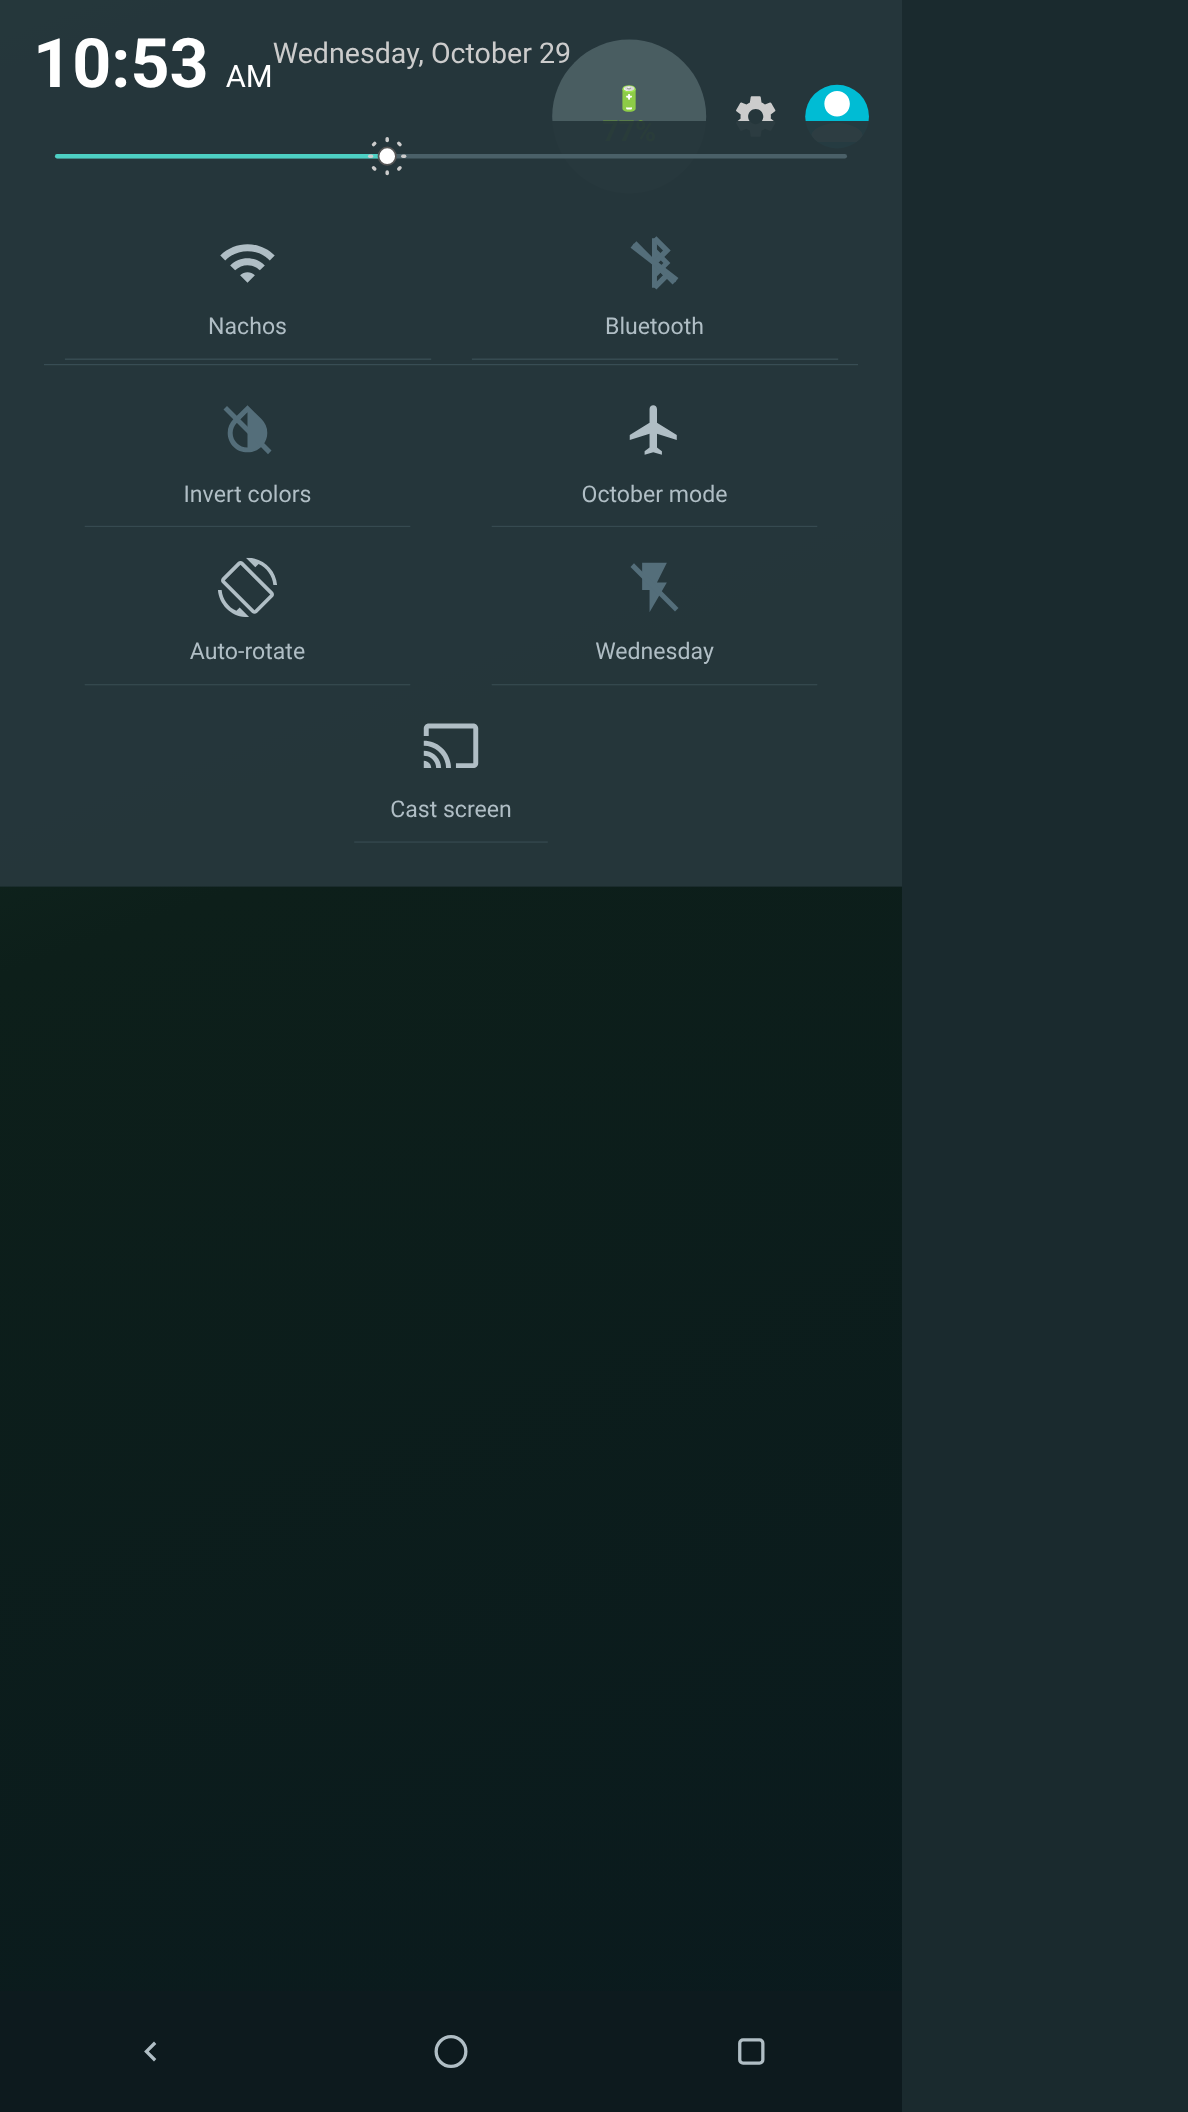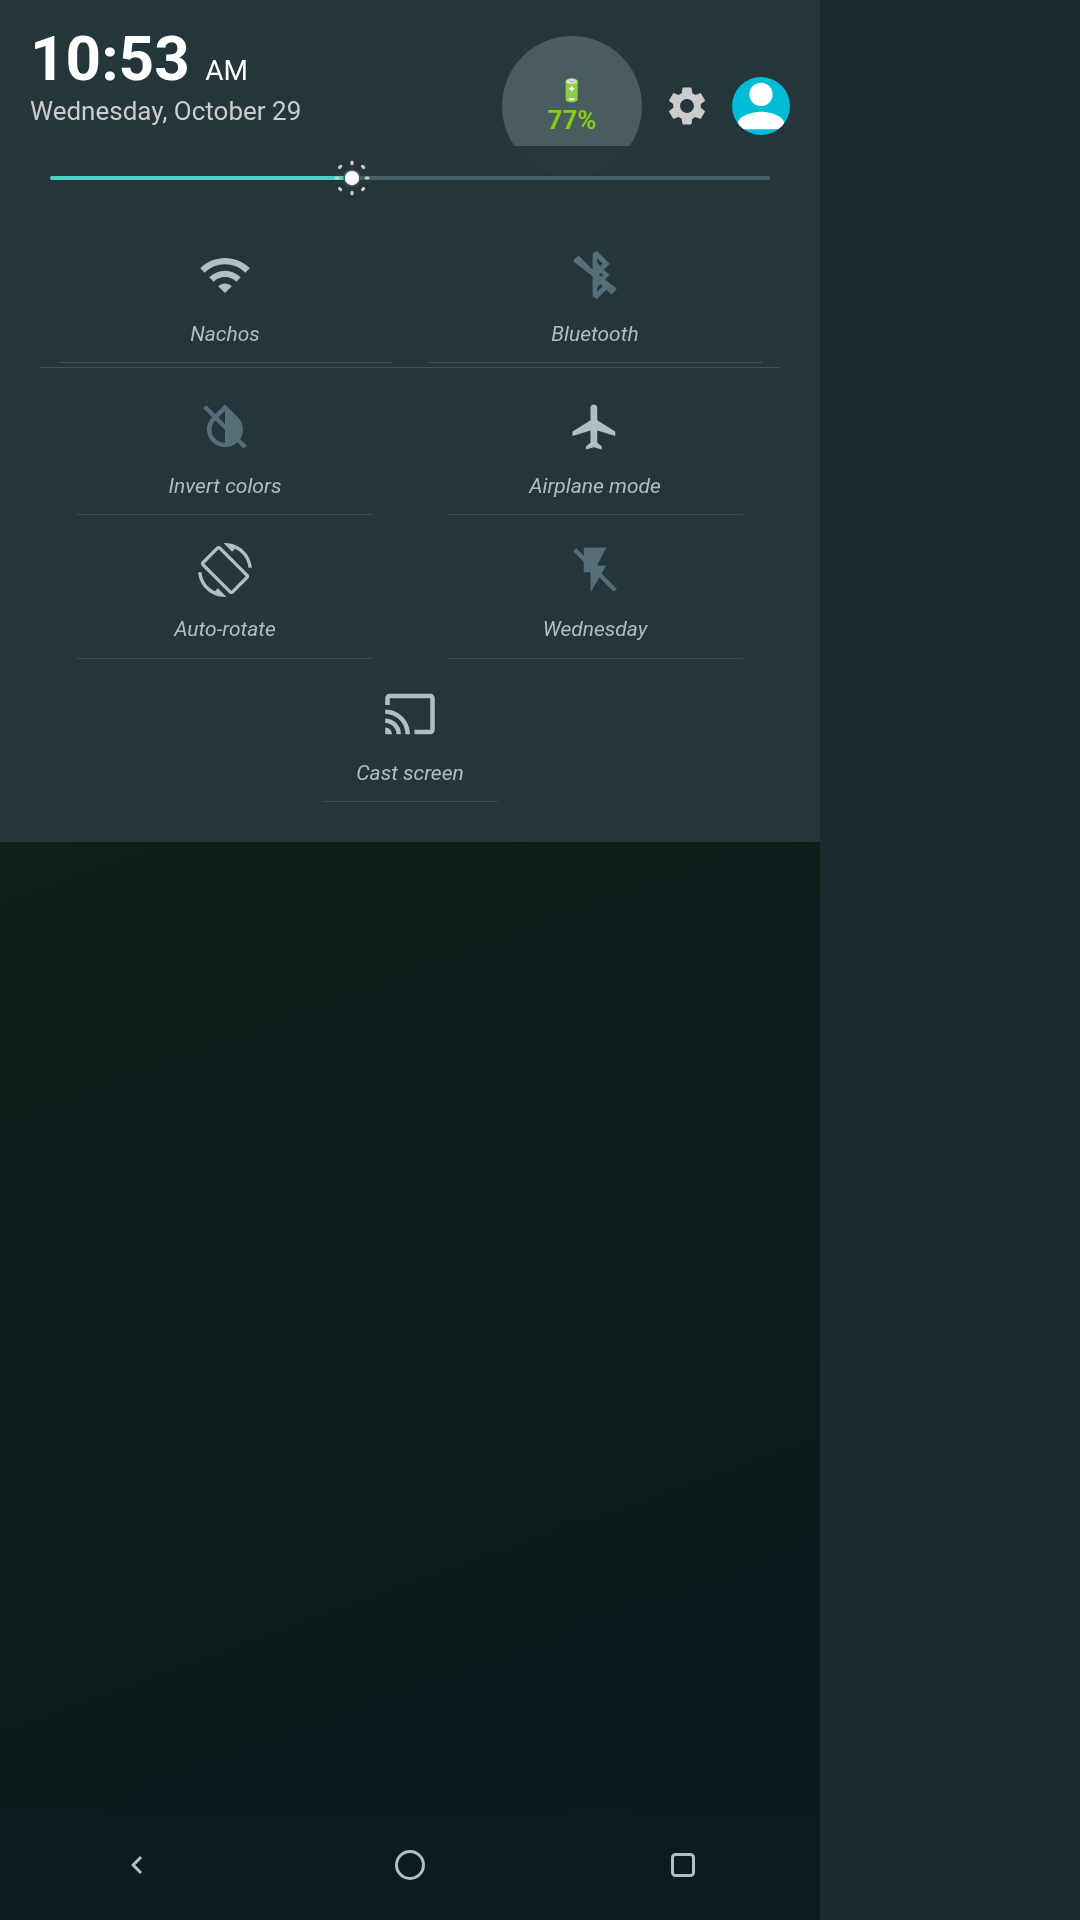--- a/index.html
+++ b/index.html
@@ -26,21 +26,21 @@
       z-index: 10;
       background: rgba(38, 55, 60, 0.97);
       padding: 18px 30px 20px 30px;
       display: flex;
       align-items: flex-start;
       justify-content: space-between;
     }
 
     .time-section {
       display: flex;
-      flex-direction: column;
+      flex-direction: row;
       justify-content: center;
       padding-top: 10px;
     }
 
     .time-display {
       font-size: 62px;
       font-weight: bold;
       color: #ffffff;
       line-height: 1;
     }
@@ -166,21 +166,20 @@
 
     .brightness-thumb-icon {
       width: 38px;
       height: 38px;
     }
 
     .toggles-row {
       display: flex;
       justify-content: center;
       gap: 0;
-      font-style: italic;
     }
 
     .toggle-item {
       display: flex;
       flex-direction: column;
       align-items: center;
       justify-content: flex-start;
       padding: 20px 10px 16px 10px;
       flex: 1;
       cursor: pointer;
@@ -373,21 +372,21 @@
       <span class="toggle-label">Invert colors</span>
     </div>
 
 
     <div class="toggle-item">
       <div class="toggle-icon-wrap">
         <svg viewBox="0 0 24 24" xmlns="http://www.w3.org/2000/svg" fill="#b0bec5">
           <path d="M21 16v-2l-8-5V3.5c0-.83-.67-1.5-1.5-1.5S10 2.67 10 3.5V9l-8 5v2l8-2.5V19l-2 1.5V22l3.5-1 3.5 1v-1.5L13 19v-5.5l8 2.5z"></path>
         </svg>
       </div>
-      <span class="toggle-label">Airplane mode</span>
+      <span class="toggle-label">October mode</span>
     </div>
   </div>
 
   <div class="toggles-row">
 
     <div class="toggle-item">
       <div class="toggle-icon-wrap">
         <svg viewBox="0 0 24 24" xmlns="http://www.w3.org/2000/svg" fill="#b0bec5">
           <path d="M16.48 2.52c3.27 1.55 5.61 4.72 5.97 8.48h1.5C23.44 4.84 18.29 0 12 0l-.66.03 3.81 3.81 1.33-1.32zm-6.25-.77c-.59-.59-1.54-.59-2.12 0L1.75 8.11c-.59.59-.59 1.54 0 2.12l12.02 12.02c.59.59 1.54.59 2.12 0l6.36-6.36c.59-.59.59-1.54 0-2.12L10.23 1.75zm4.6 19.44L2.81 9.17l6.36-6.36 12.02 12.02-6.36 6.36zm-7.31.29C4.25 19.94 1.91 16.76 1.55 13H.05C.56 19.16 5.71 24 12 24l.66-.03-3.81-3.81-1.33 1.32z"></path>
         </svg>

